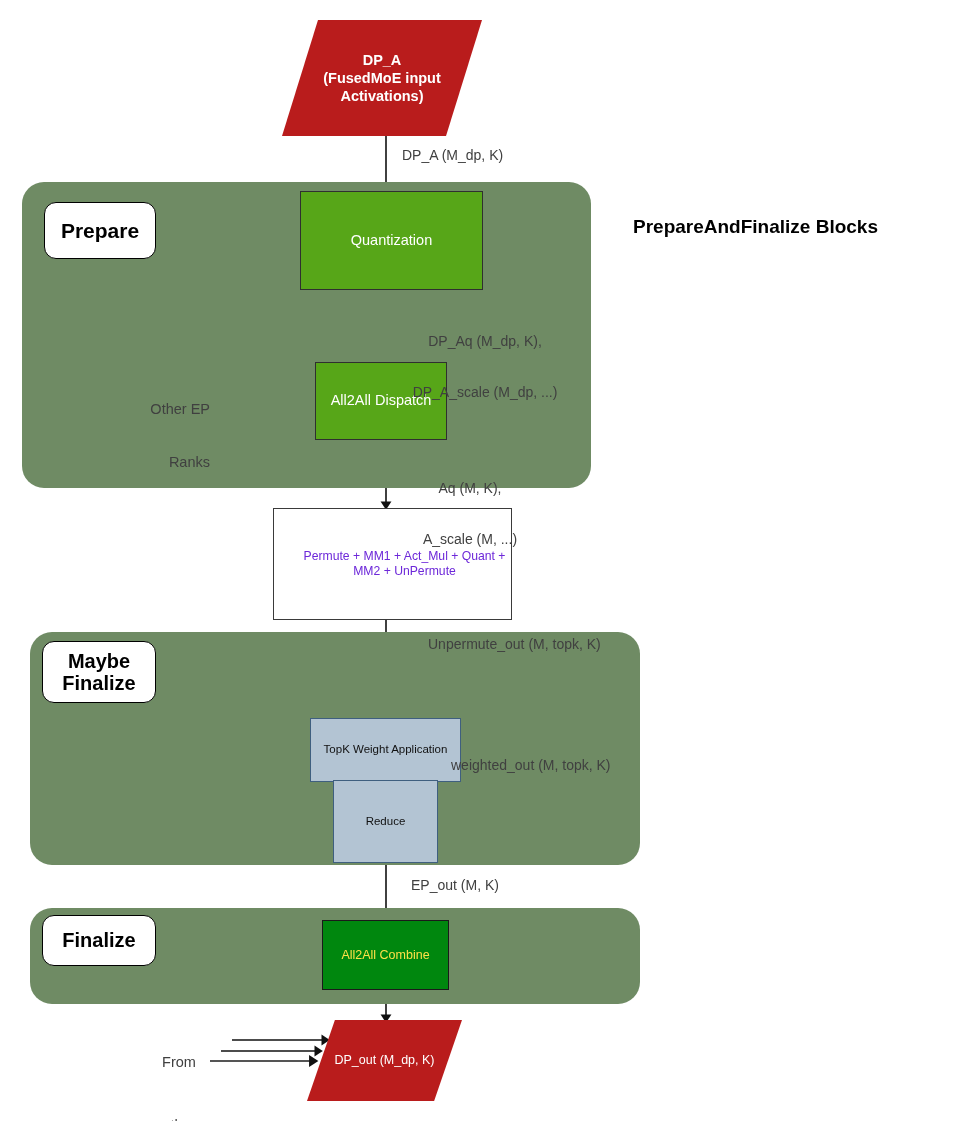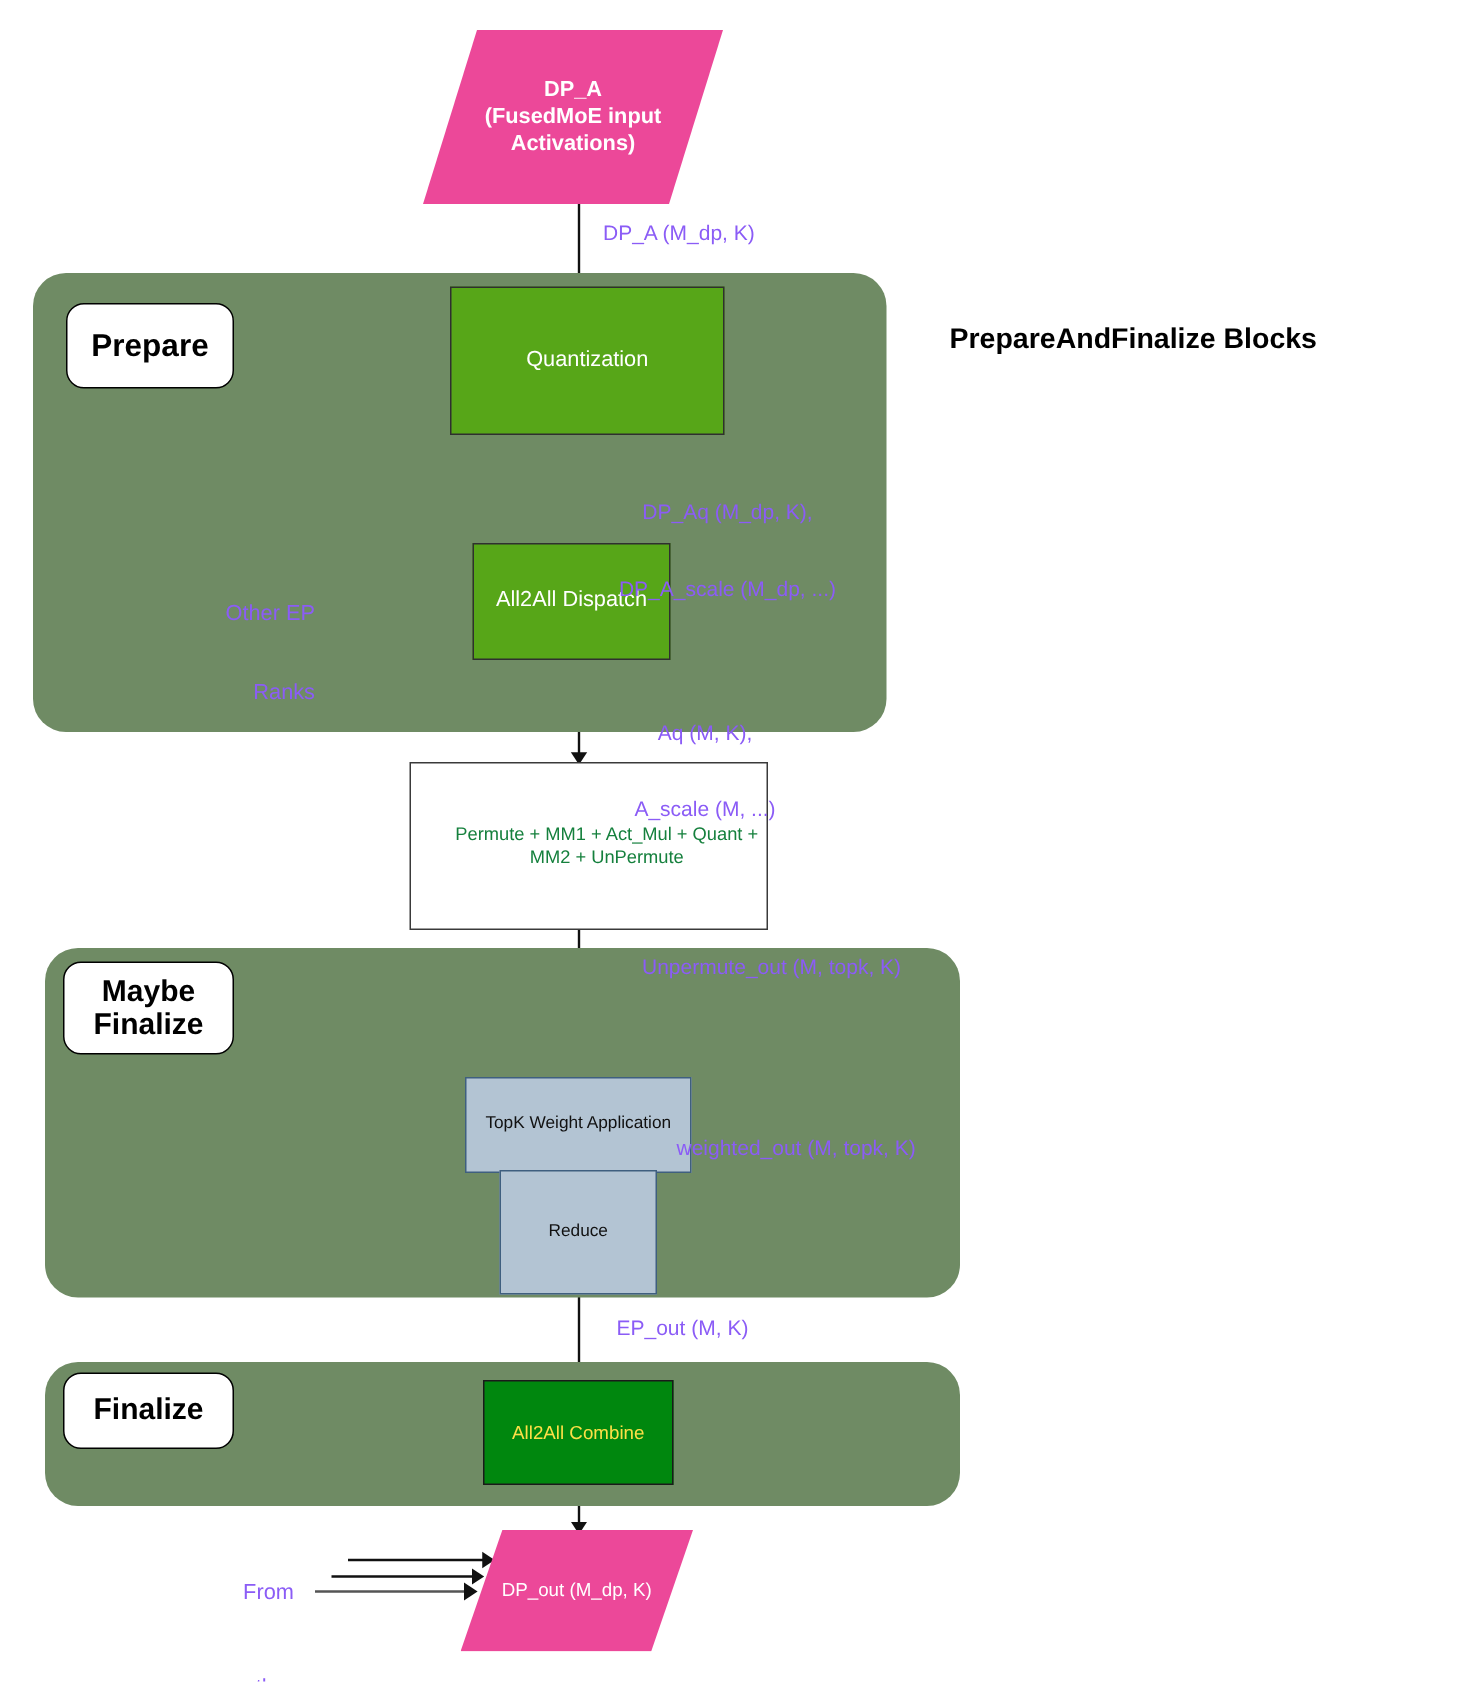--- a/index.html
+++ b/index.html
@@ -65,41 +65,41 @@
     color: #fde047;
   }
   .node-blue {
     background: #b3c4d3;
     border: 1px solid #3f5f7f;
     color: #111111;
   }
   .node-white {
     background: #ffffff;
     border: 1.5px solid #3a3a3a;
-    color: #15803d;
+    color: #6d28d9;
     padding-left: 24px;
   }
 
   
   .para {
     position: absolute;
-    background: #ec4899;
+    background: #b91c1c;
     color: #ffffff;
     display: flex;
     align-items: center;
     justify-content: center;
     text-align: center;
     line-height: 1.25;
     clip-path: polygon(18% 0%, 100% 0%, 82% 100%, 0% 100%);
   }
 
   
   .lbl {
     position: absolute;
-    color: #8b5cf6;
+    color: #404040;
     line-height: 1.22;
     white-space: pre;
   }
   .lbl.center { text-align: center; }
   .lbl.right  { text-align: right; }
   .heading {
     position: absolute;
     font-weight: bold;
     color: #000000;
     white-space: pre;

